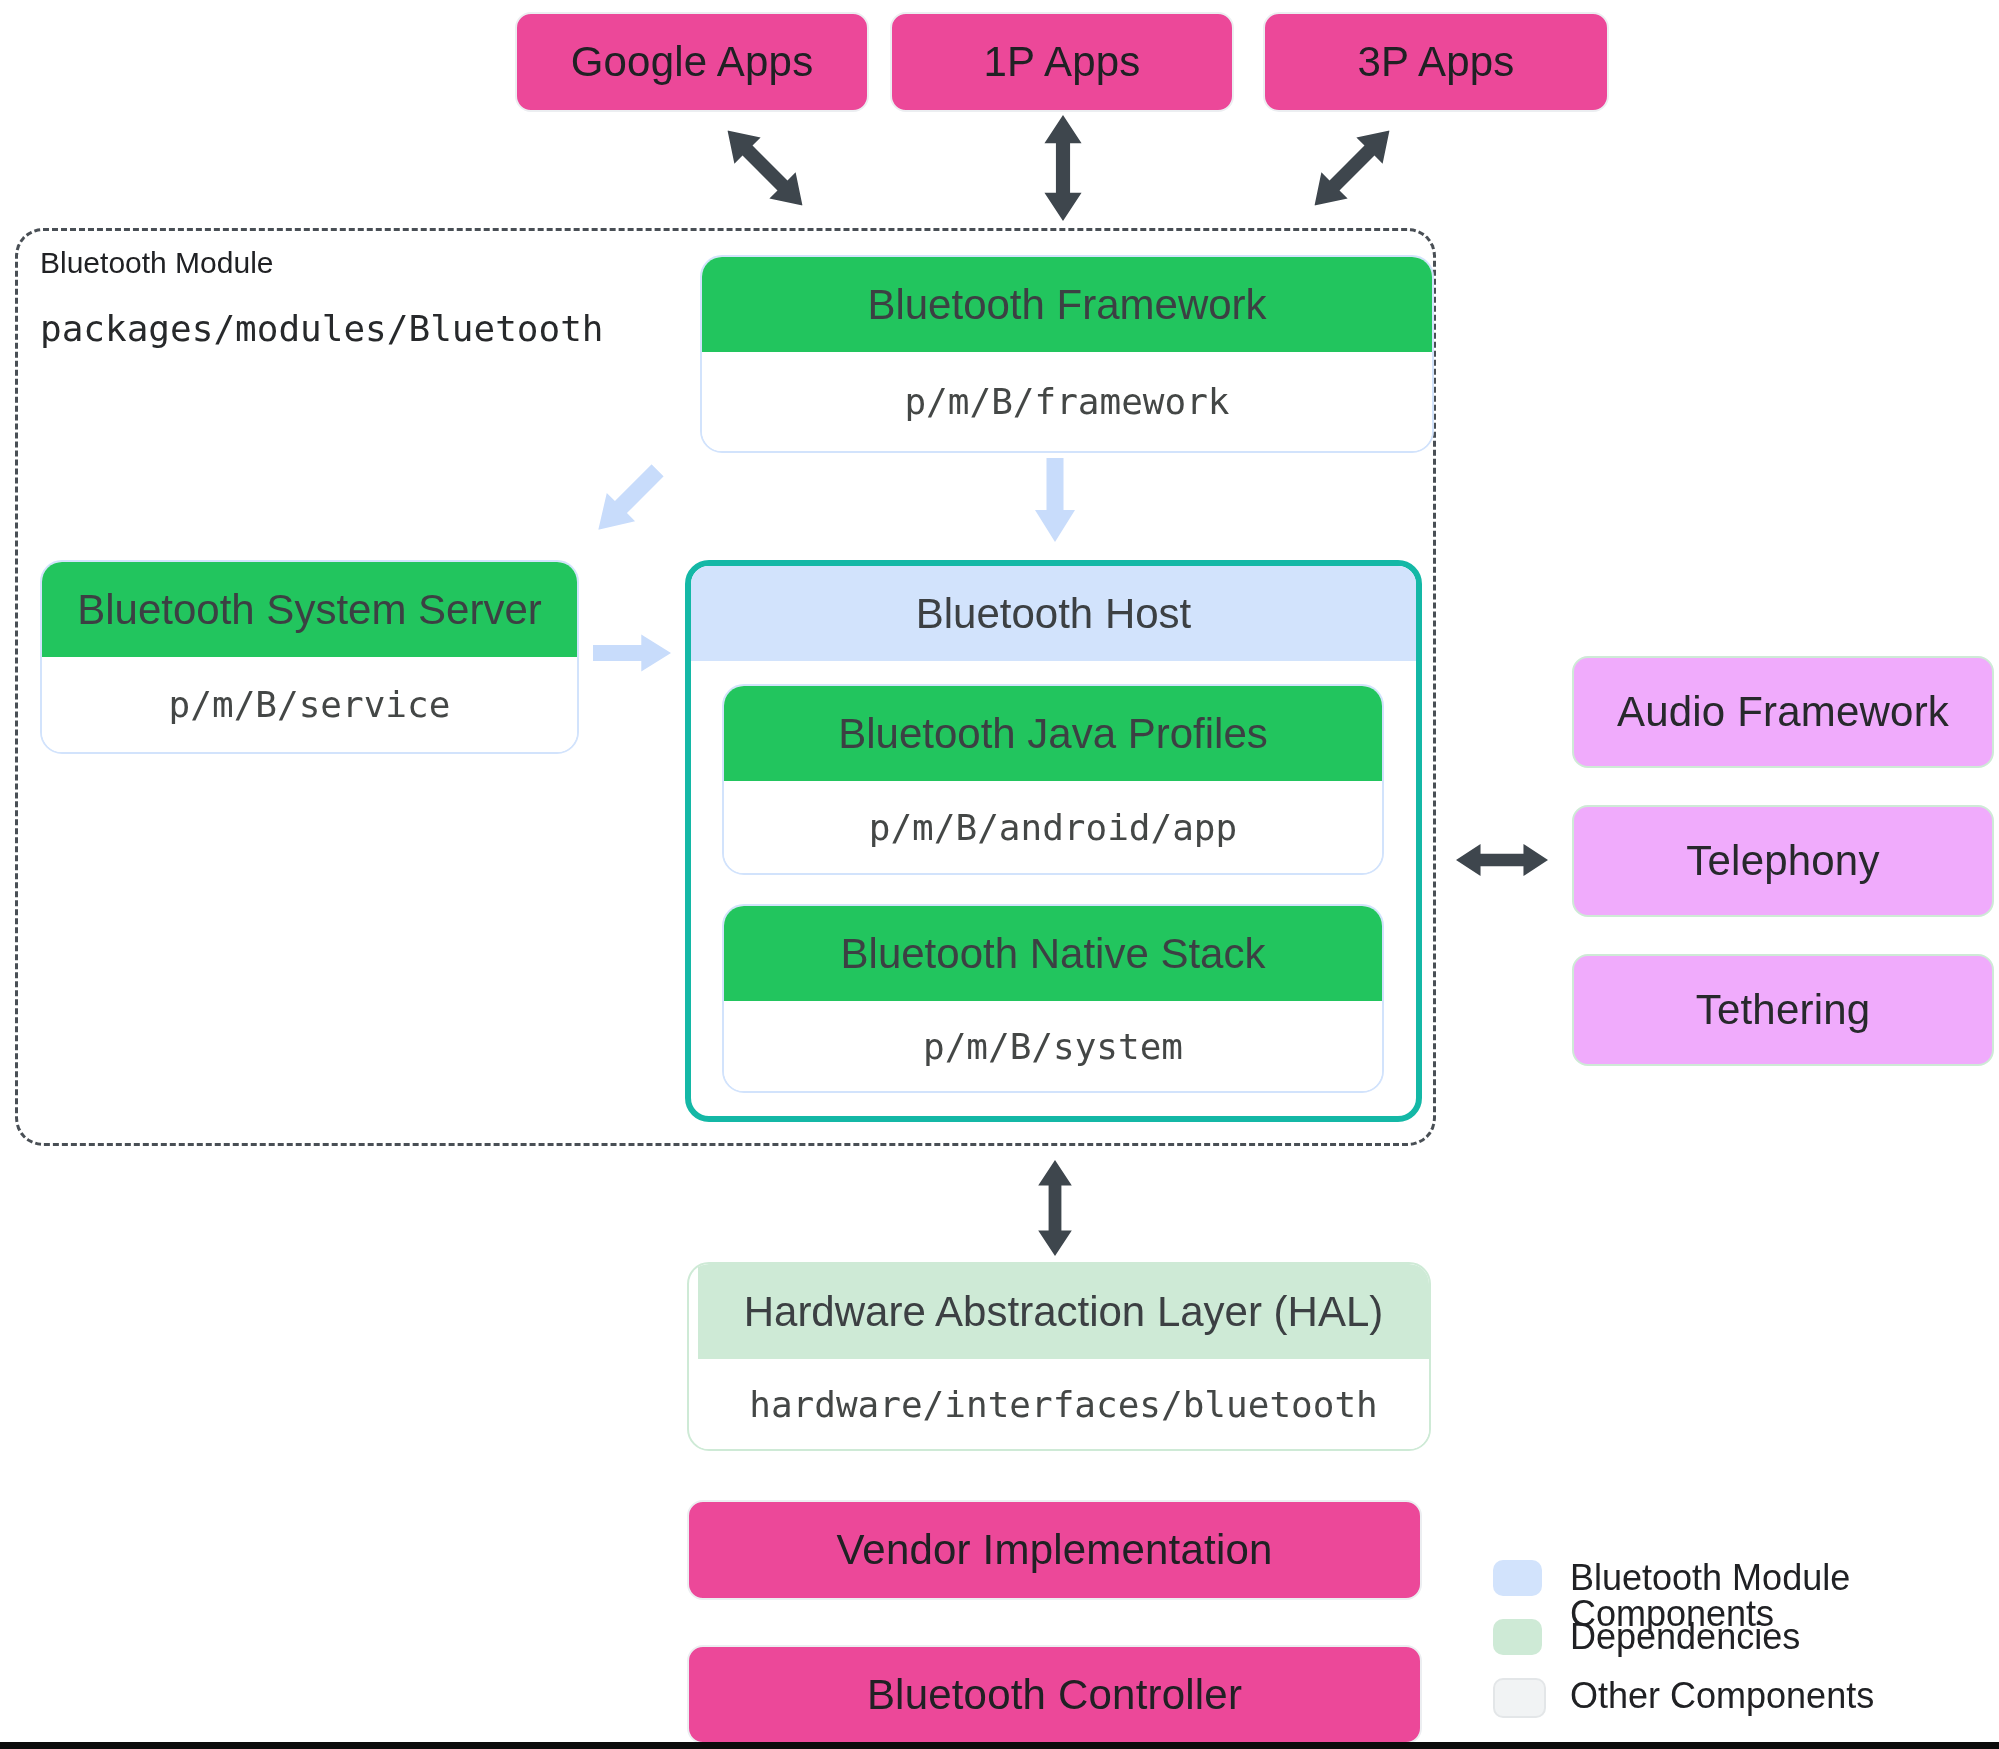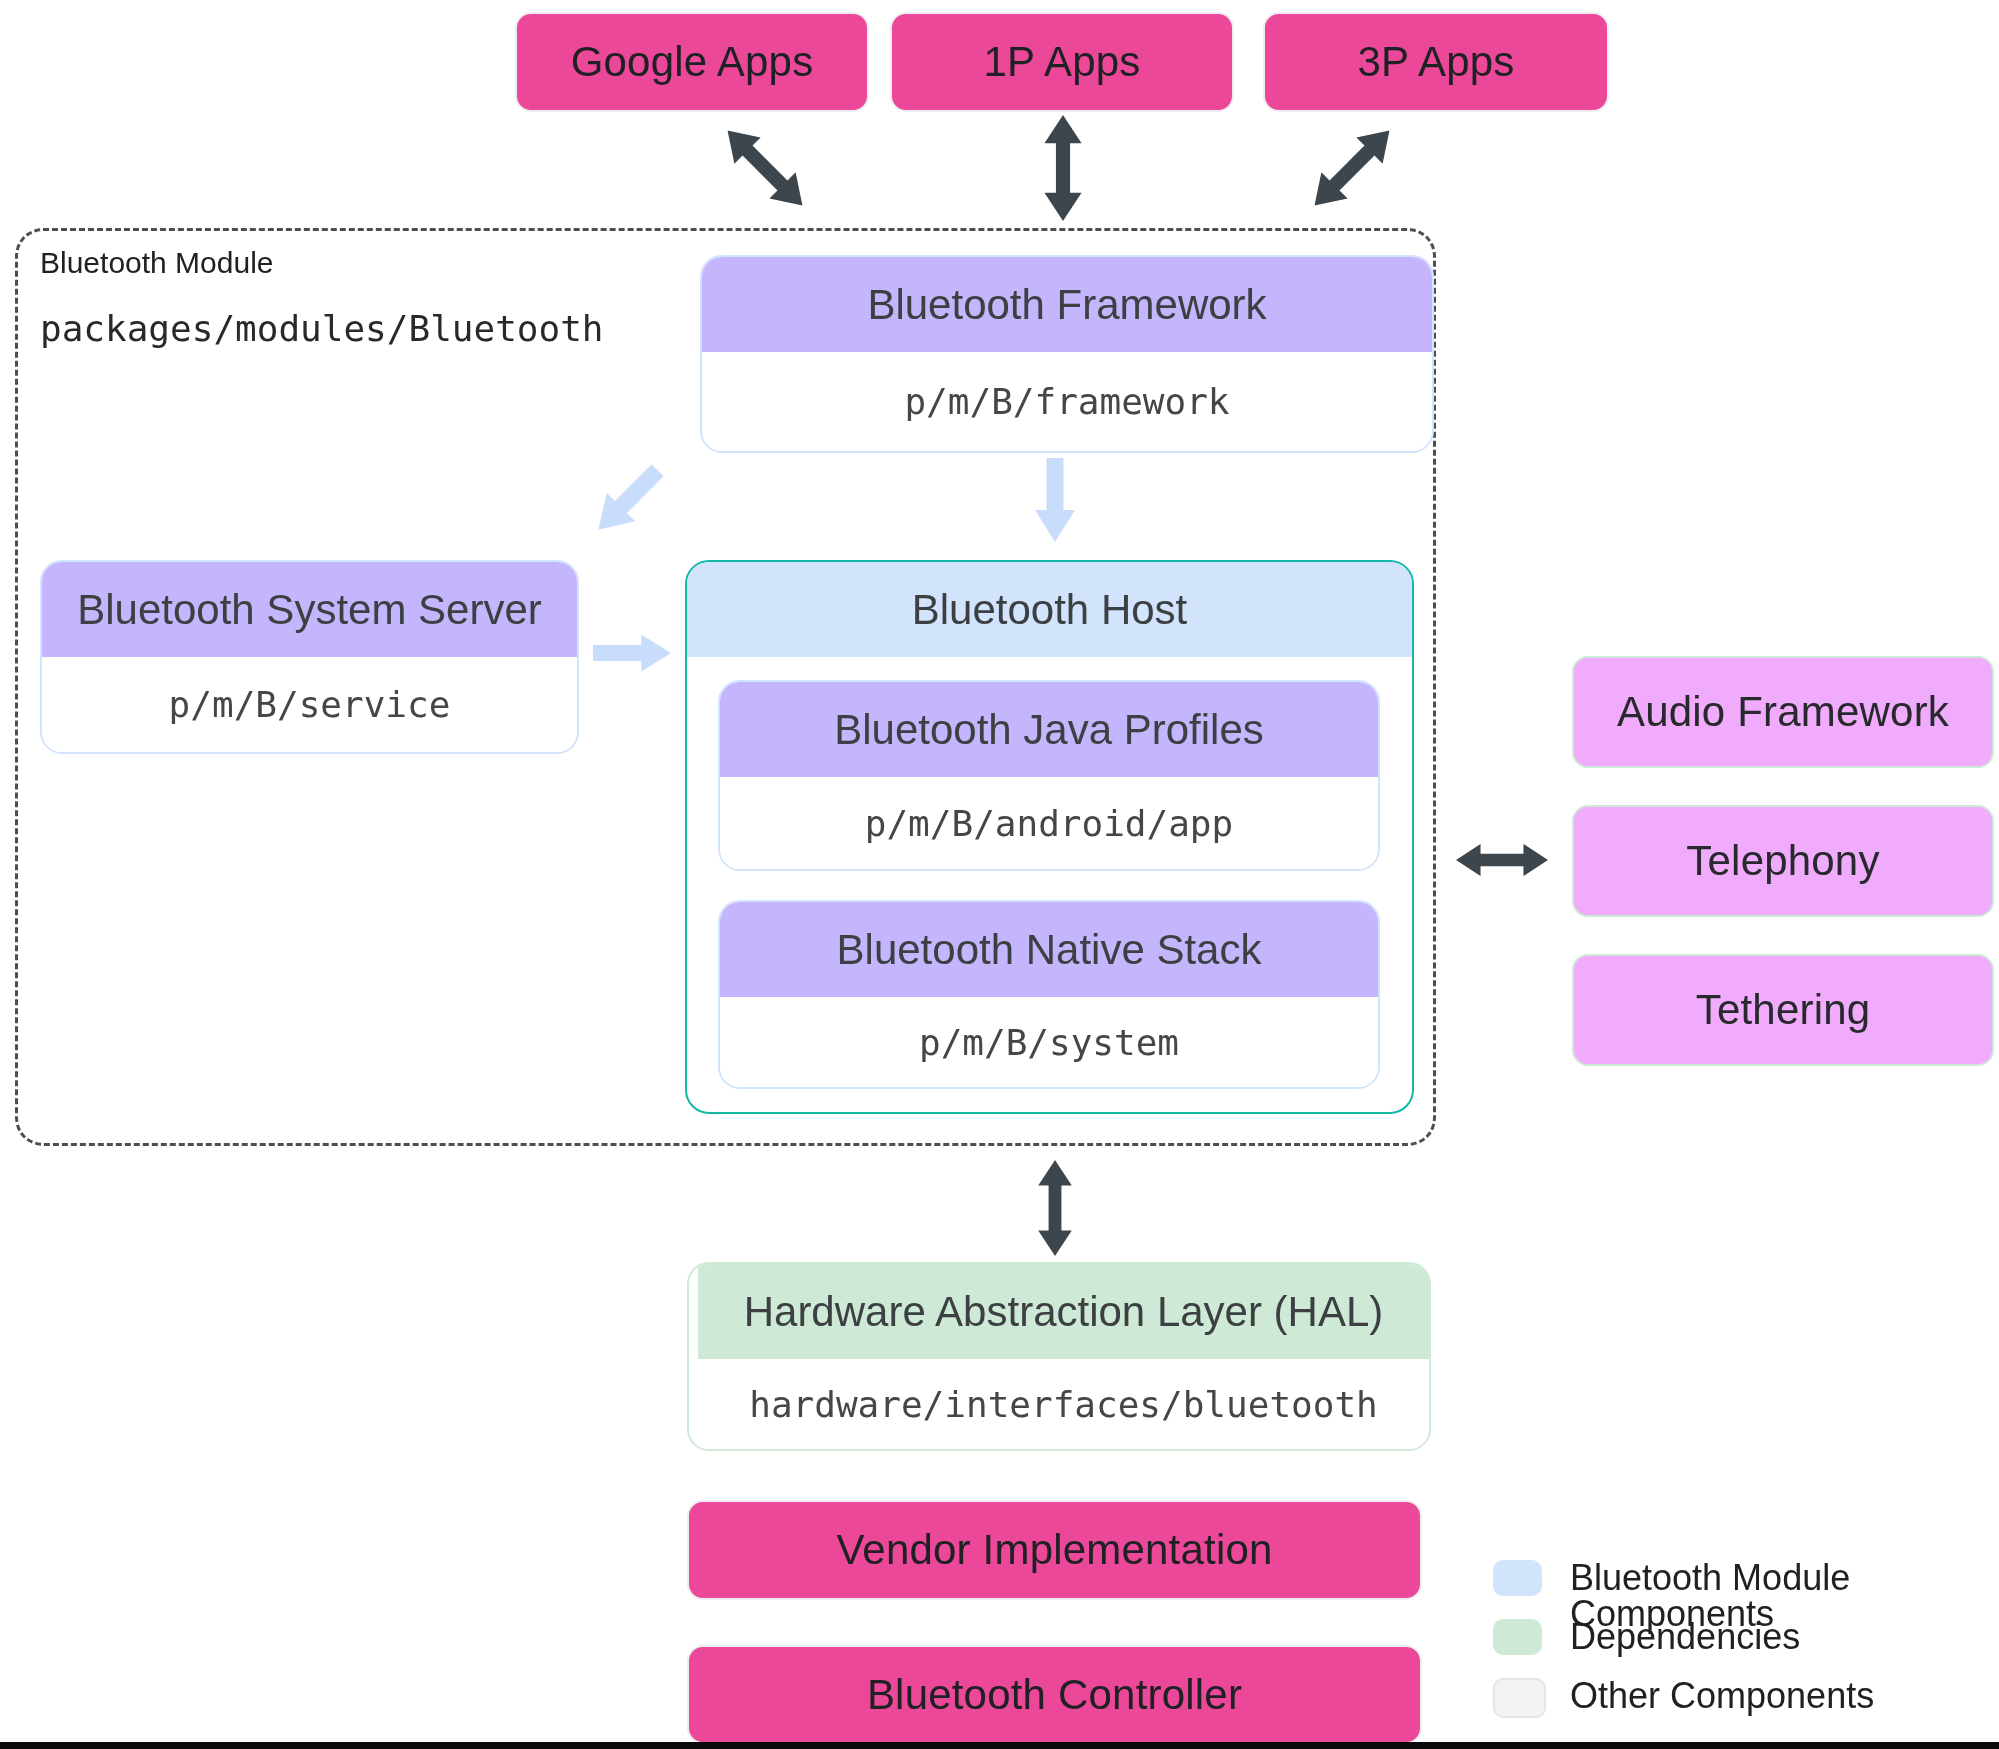--- a/index.html
+++ b/index.html
@@ -18,27 +18,27 @@
   .split{
     position:absolute;display:flex;flex-direction:column;background:#ffffff;
     border-radius:22px;overflow:hidden;border:2px solid;
   }
   .split.blue{border-color:#d2e3fc;}
   .split.green{border-color:#ceead6;}
   .split-head{
     flex:0 0 95px;display:flex;align-items:center;justify-content:center;
     font-size:42px;color:#3c4043;
   }
-  .split.blue .split-head{background:#c4b5fd;}
+  .split.blue .split-head{background:#22c55e;}
   .split.green .split-head{background:#ceead6;}
   .split-body{flex:1;display:flex;align-items:center;justify-content:center;background:#fff;}
   .mono{font-family:"DejaVu Sans Mono","Liberation Mono",monospace;font-size:36px;color:#444746;}
   
   .host{
-    position:absolute;background:#ffffff;border:2px solid #14b8a6;border-radius:24px;overflow:hidden;
+    position:absolute;background:#ffffff;border:6px solid #14b8a6;border-radius:24px;overflow:hidden;
   }
   .host-head{
     height:95px;background:#d2e3fc;display:flex;align-items:center;justify-content:center;
     font-size:42px;color:#3c4043;
   }
   
   .module-dash{
     position:absolute;left:15px;top:228px;width:1415px;height:912px;
     border:3px dashed #494f55;border-radius:28px;background:transparent;
   }

